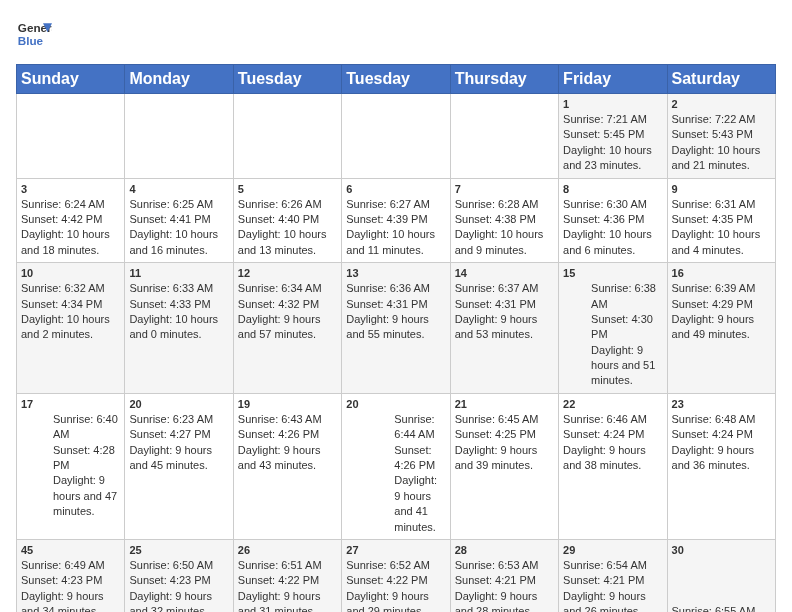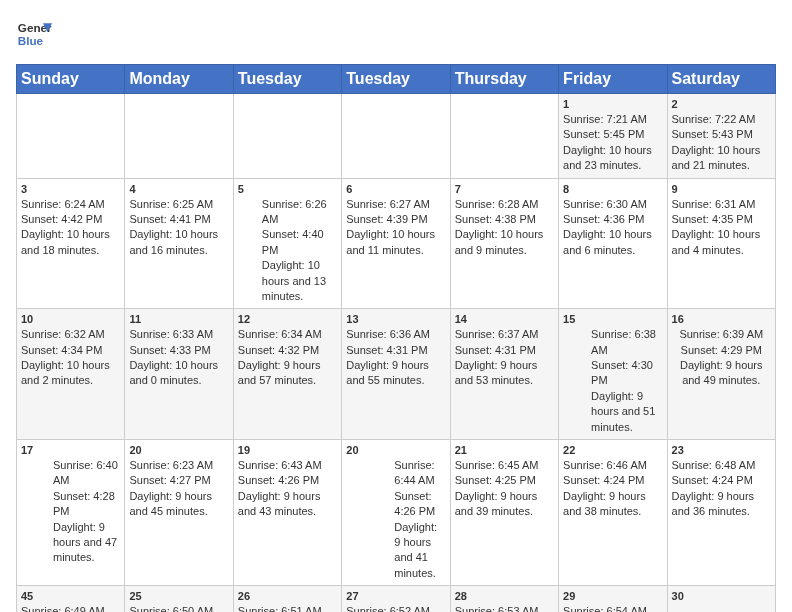--- a/index.html
+++ b/index.html
@@ -132,21 +132,21 @@
 Daylight: 10 hours and 18 minutes.</div>
         </td>
         <td>
           <div class="day-num">4</div>
           <div class="day-info" style="white-space: pre-line;">Sunrise: 6:25 AM
 Sunset: 4:41 PM
 Daylight: 10 hours and 16 minutes.</div>
         </td>
         <td>
           <div class="day-num">5</div>
-          <div class="day-info" style="white-space: pre-line; margin-left: 24px;">Sunrise: 6:26 AM
+          <div class="day-info" style="white-space: pre-line;">Sunrise: 6:26 AM
 Sunset: 4:40 PM
 Daylight: 10 hours and 13 minutes.</div>
         </td>
         <td>
           <div class="day-num">6</div>
           <div class="day-info" style="white-space: pre-line;">Sunrise: 6:27 AM
 Sunset: 4:39 PM
 Daylight: 10 hours and 11 minutes.</div>
         </td>
         <td>
@@ -200,21 +200,21 @@
 Daylight: 9 hours and 53 minutes.</div>
         </td>
         <td>
           <div class="day-num">15</div>
           <div class="day-info" style="white-space: pre-line; margin-left: 28px;">Sunrise: 6:38 AM
 Sunset: 4:30 PM
 Daylight: 9 hours and 51 minutes.</div>
         </td>
         <td>
           <div class="day-num">16</div>
-          <div class="day-info" style="white-space: pre-line; text-align: center;">Sunrise: 6:39 AM
+          <div class="day-info" style="white-space: pre-line;">Sunrise: 6:39 AM
 Sunset: 4:29 PM
 Daylight: 9 hours and 49 minutes.</div>
         </td>
       </tr>
       <tr>
         <td>
           <div class="day-num">17</div>
           <div class="day-info" style="white-space: pre-line; margin-left: 32px;">Sunrise: 6:40 AM
 Sunset: 4:28 PM
 Daylight: 9 hours and 47 minutes.</div>

